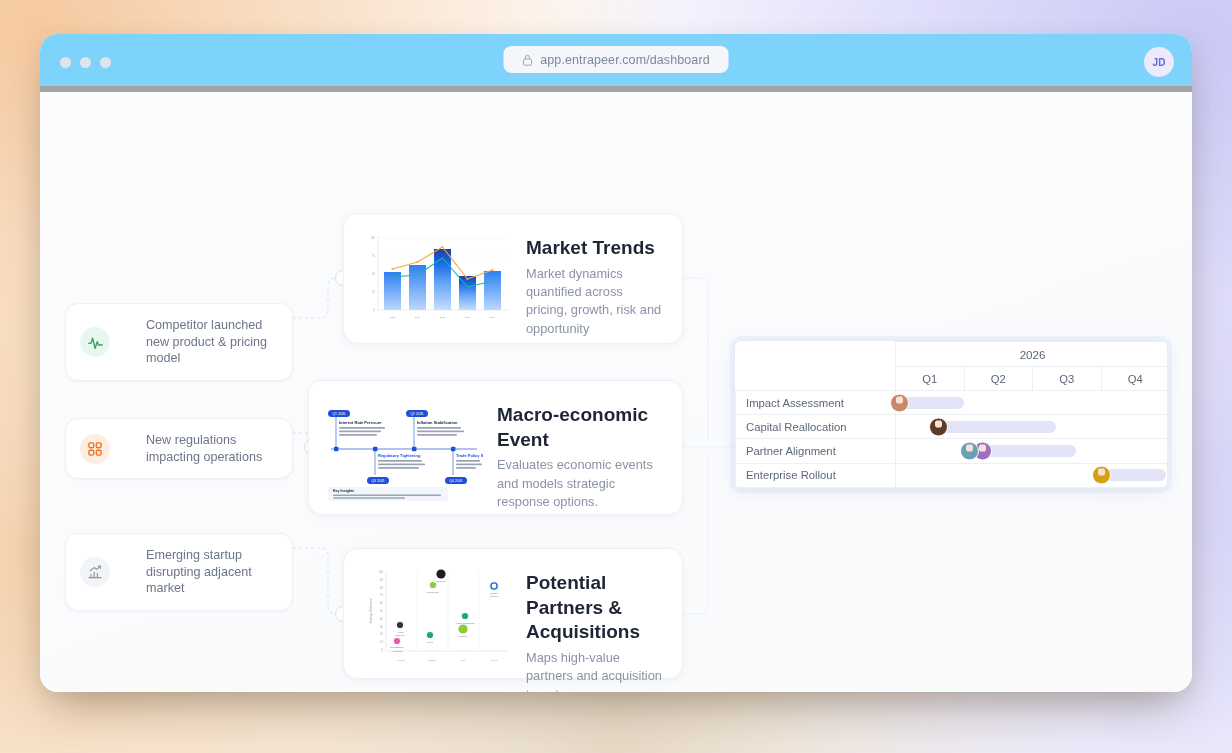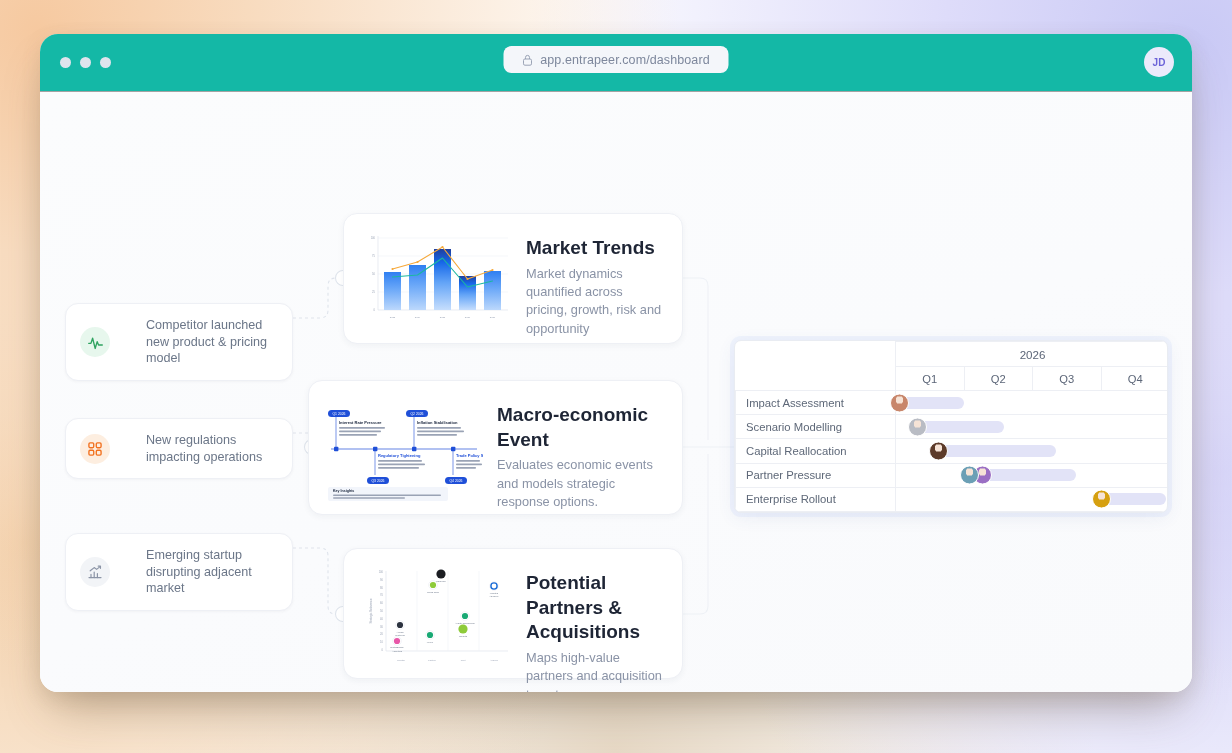--- a/index.html
+++ b/index.html
@@ -36,22 +36,22 @@
     background: #ffffff;
     border-radius: 18px;
     box-shadow: 0 26px 48px -14px rgba(92,72,48,.40),
                 0 6px 20px rgba(120,100,70,.14);
     overflow: hidden;
   }
 
   #titlebar {
     position: relative;
     height: 58px;
-    background: #14b8a6;
-    border-bottom: 1px solid #a3a3a3;
+    background: #7dd3fc;
+    border-bottom: 6px solid #a3a3a3;
   }
   .dots { position: absolute; left: 20px; top: 23px; display: flex; gap: 9px; }
   .dot { width: 11px; height: 11px; border-radius: 50%; background: #dfe4ed; }
 
   #urlbar {
     position: absolute;
     left: 50%;
     transform: translateX(-50%);
     top: 12px;
     width: 225px;
@@ -553,39 +553,30 @@
           <tr>
             <td class="g-task">Impact Assessment</td>
             <td class="g-cell" colspan="4">
               <div class="g-lane">
                   <div class="g-bar" style="left: 0.5%; width: 24.5%; background: rgb(226, 227, 247);"></div>
                   <div class="g-av" style="left: calc(0.5% - 7px); z-index: 5; background: radial-gradient(circle at 50% 32%, rgb(246, 227, 214) 0px, rgb(246, 227, 214) 26%, rgb(200, 134, 107) 27%, rgb(200, 134, 107) 100%);"></div>
                 </div>
             </td>
           </tr>
           <tr>
-            <td class="g-task">Scenario Modelling</td>
-            <td class="g-cell" colspan="4">
-              <div class="g-lane">
-                  <div class="g-bar" style="left: 7%; width: 32.5%; background: rgb(226, 227, 247);"></div>
-                  <div class="g-av" style="left: calc(7% - 7px); z-index: 5; background: radial-gradient(circle at 50% 32%, rgb(246, 227, 214) 0px, rgb(246, 227, 214) 26%, rgb(185, 188, 196) 27%, rgb(185, 188, 196) 100%);"></div>
-                </div>
-            </td>
-          </tr>
-          <tr>
             <td class="g-task">Capital Reallocation</td>
             <td class="g-cell" colspan="4">
               <div class="g-lane">
                   <div class="g-bar" style="left: 14.5%; width: 44.25%; background: rgb(226, 227, 247);"></div>
                   <div class="g-av" style="left: calc(14.5% - 7px); z-index: 5; background: radial-gradient(circle at 50% 32%, rgb(246, 227, 214) 0px, rgb(246, 227, 214) 26%, rgb(93, 59, 42) 27%, rgb(93, 59, 42) 100%);"></div>
                 </div>
             </td>
           </tr>
           <tr>
-            <td class="g-task">Partner Pressure</td>
+            <td class="g-task">Partner Alignment</td>
             <td class="g-cell" colspan="4">
               <div class="g-lane">
                   <div class="g-bar" style="left: 26%; width: 40%; background: rgb(226, 227, 247);"></div>
                   <div class="g-av" style="left: calc(26% - 7px); z-index: 5; background: radial-gradient(circle at 50% 32%, rgb(246, 227, 214) 0px, rgb(246, 227, 214) 26%, rgb(107, 159, 181) 27%, rgb(107, 159, 181) 100%);"></div>
                   <div class="g-av" style="left: calc(26% + 6px); z-index: 4; background: radial-gradient(circle at 50% 32%, rgb(246, 227, 214) 0px, rgb(246, 227, 214) 26%, rgb(155, 111, 196) 27%, rgb(155, 111, 196) 100%);"></div>
                 </div>
             </td>
           </tr>
           <tr>
             <td class="g-task">Enterprise Rollout</td>

